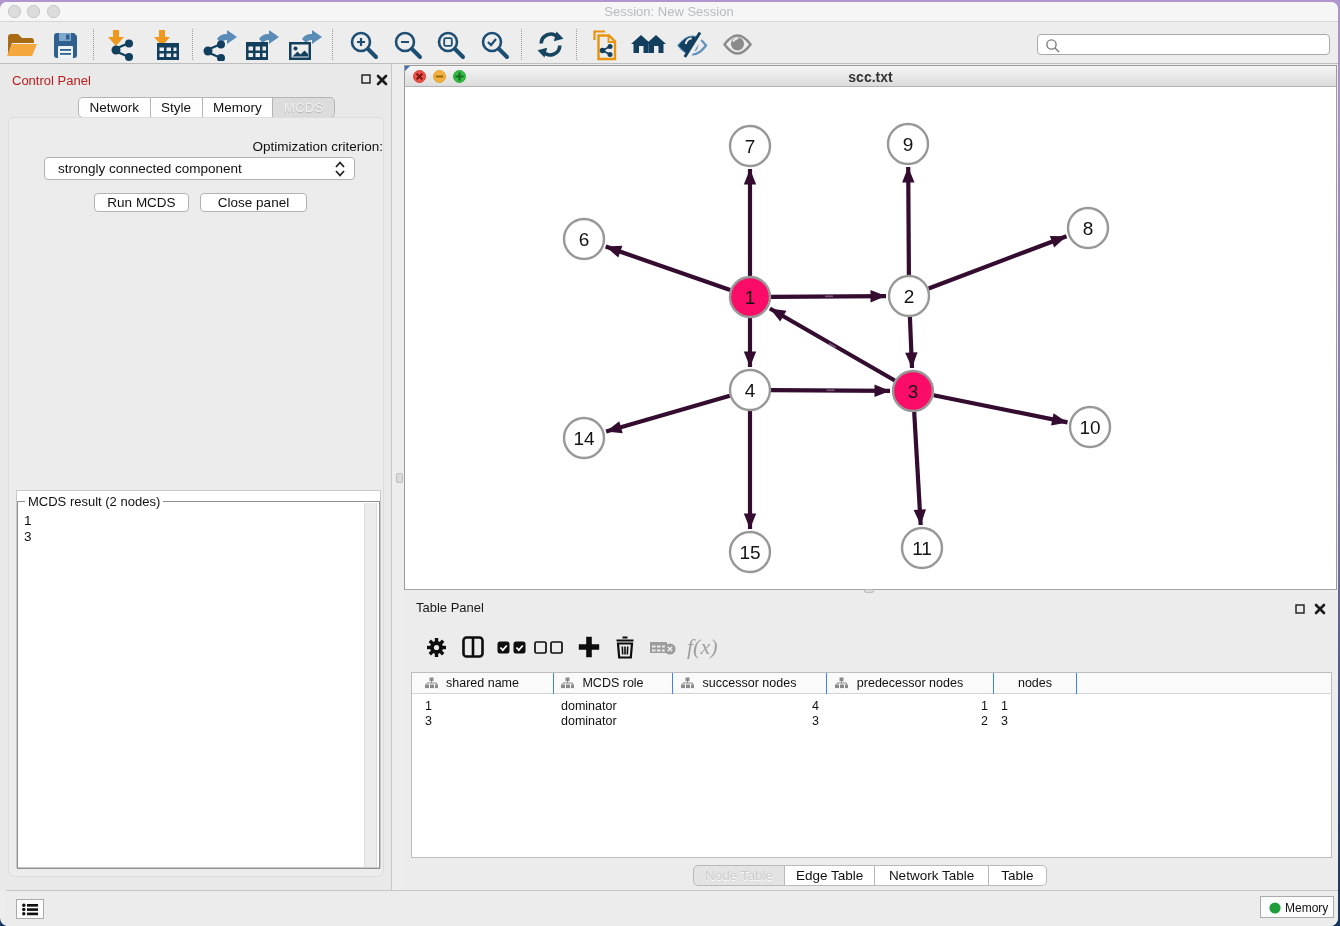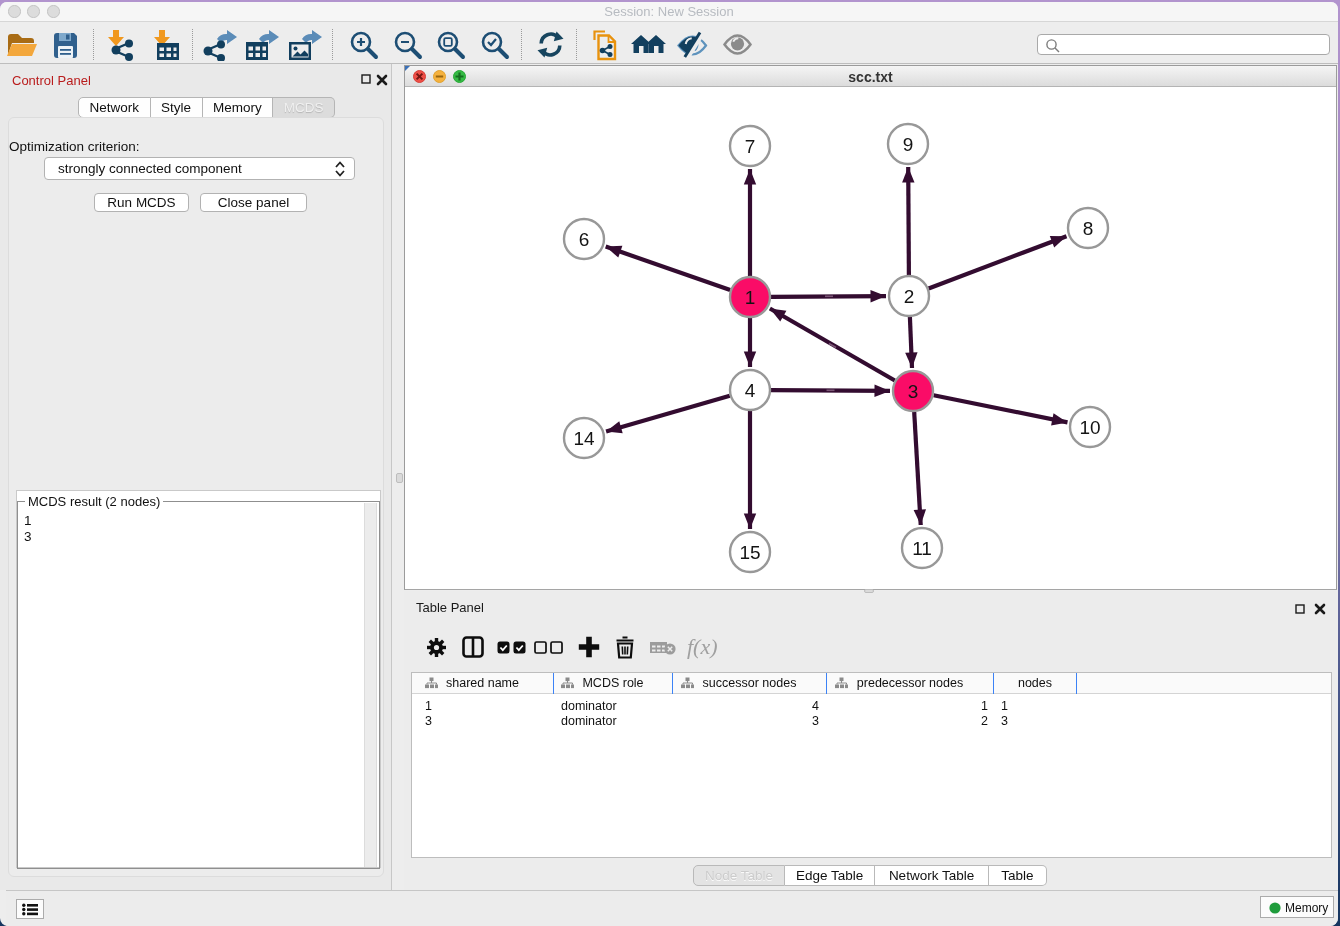--- a/index.html
+++ b/index.html
@@ -26,21 +26,21 @@
 #cphead { position:absolute; left:12px; top:9px; font-size:13px; color:#b91c1c; }
 .mini-ic { position:absolute; top:10px; }
 .tabrow { position:absolute; display:flex; font-size:13.5px; }
 .tabrow .tb { height:21px; line-height:20px; background:#fefefe; border:1px solid #b5b5b5;
   border-left:none; padding:0 10.5px; color:#111; }
 .tabrow .tb:first-child { border-left:1px solid #b5b5b5; border-radius:5px 0 0 5px; }
 .tabrow .tb:last-child { border-radius:0 5px 5px 0; }
 .tabrow .tb.dis { background:#dcdcdc; color:#f0f0f0; text-shadow:0 1px 1px #b5b5b5; }
 #cpbody { position:absolute; left:8px; top:53px; width:376px; height:760px; background:#ececec;
   border:1px solid #dcdcdc; border-radius:6px; }
-#optlab { position:absolute; left:0; top:21px; width:100%; text-align:left; font-size:13.5px; color:#111; }
+#optlab { position:absolute; left:0; top:21px; width:100%; text-align:right; font-size:13.5px; color:#111; }
 #combo { position:absolute; left:35px; top:39px; width:311px; height:23px; background:#fff;
   border:1px solid #b2b2b2; border-radius:4px; font-size:13.5px; color:#111; line-height:21px;
   padding-left:13px; }
 .btn { position:absolute; top:75px; height:19px; background:#fff; border:1px solid #b2b2b2;
   border-radius:4px; font-size:13.5px; color:#111; text-align:center; line-height:18px; }
 #mcdsbox { position:absolute; left:7px; top:372px; width:365px; height:378px; background:#fff;
   border:1px solid #c9c9c9;padding-left:12px; }
 #mcdsline { position:absolute; left:0px; top:10px; width:100%; height:368px; border:1px solid #8f8f8f; }
 #mcdslab { position:absolute; left:8px; top:3px; background:#fff; padding:0 3px; font-size:13px; color:#111; }
 #mcdstxt { position:absolute; left:7px; top:22px; font-size:13.5px; color:#111; line-height:16px; }

